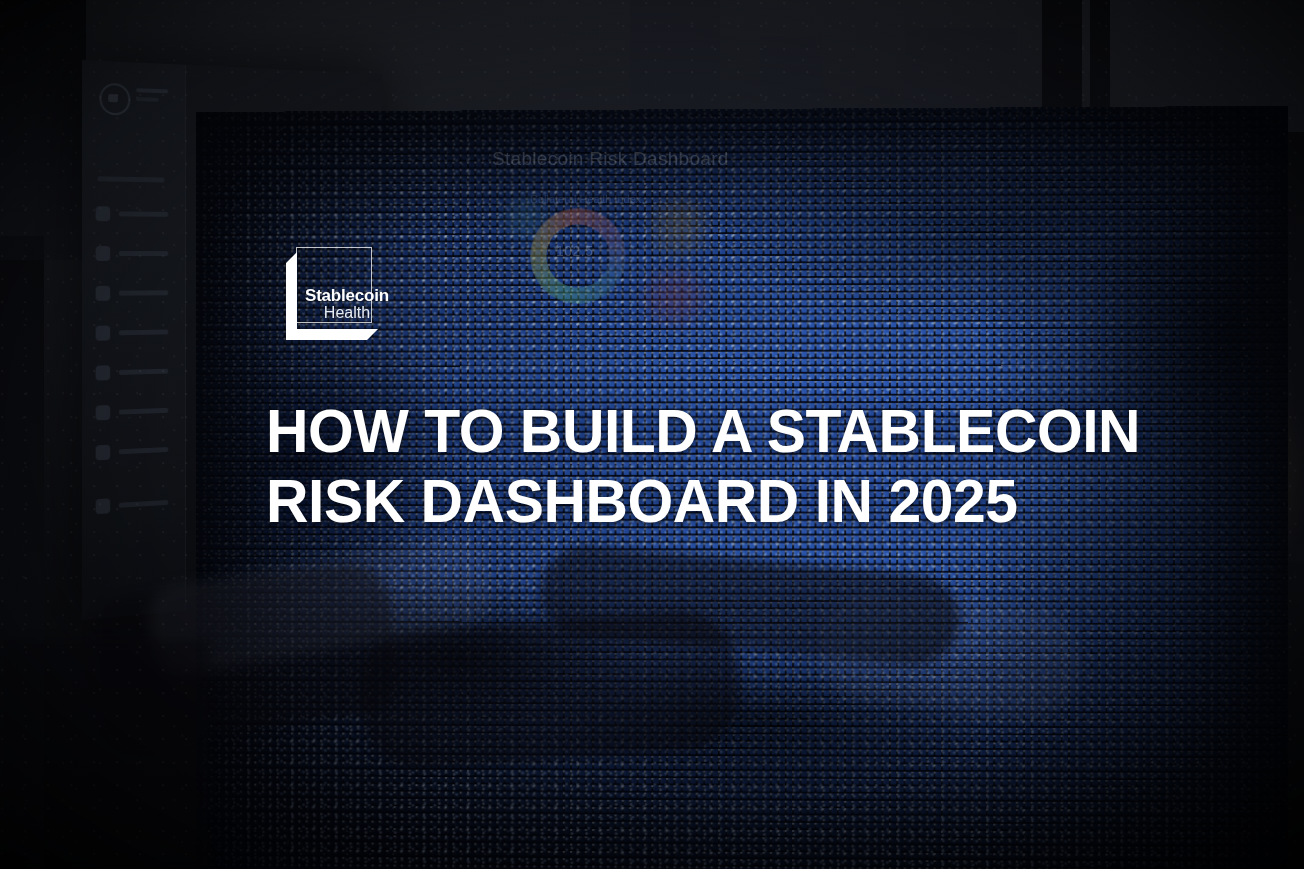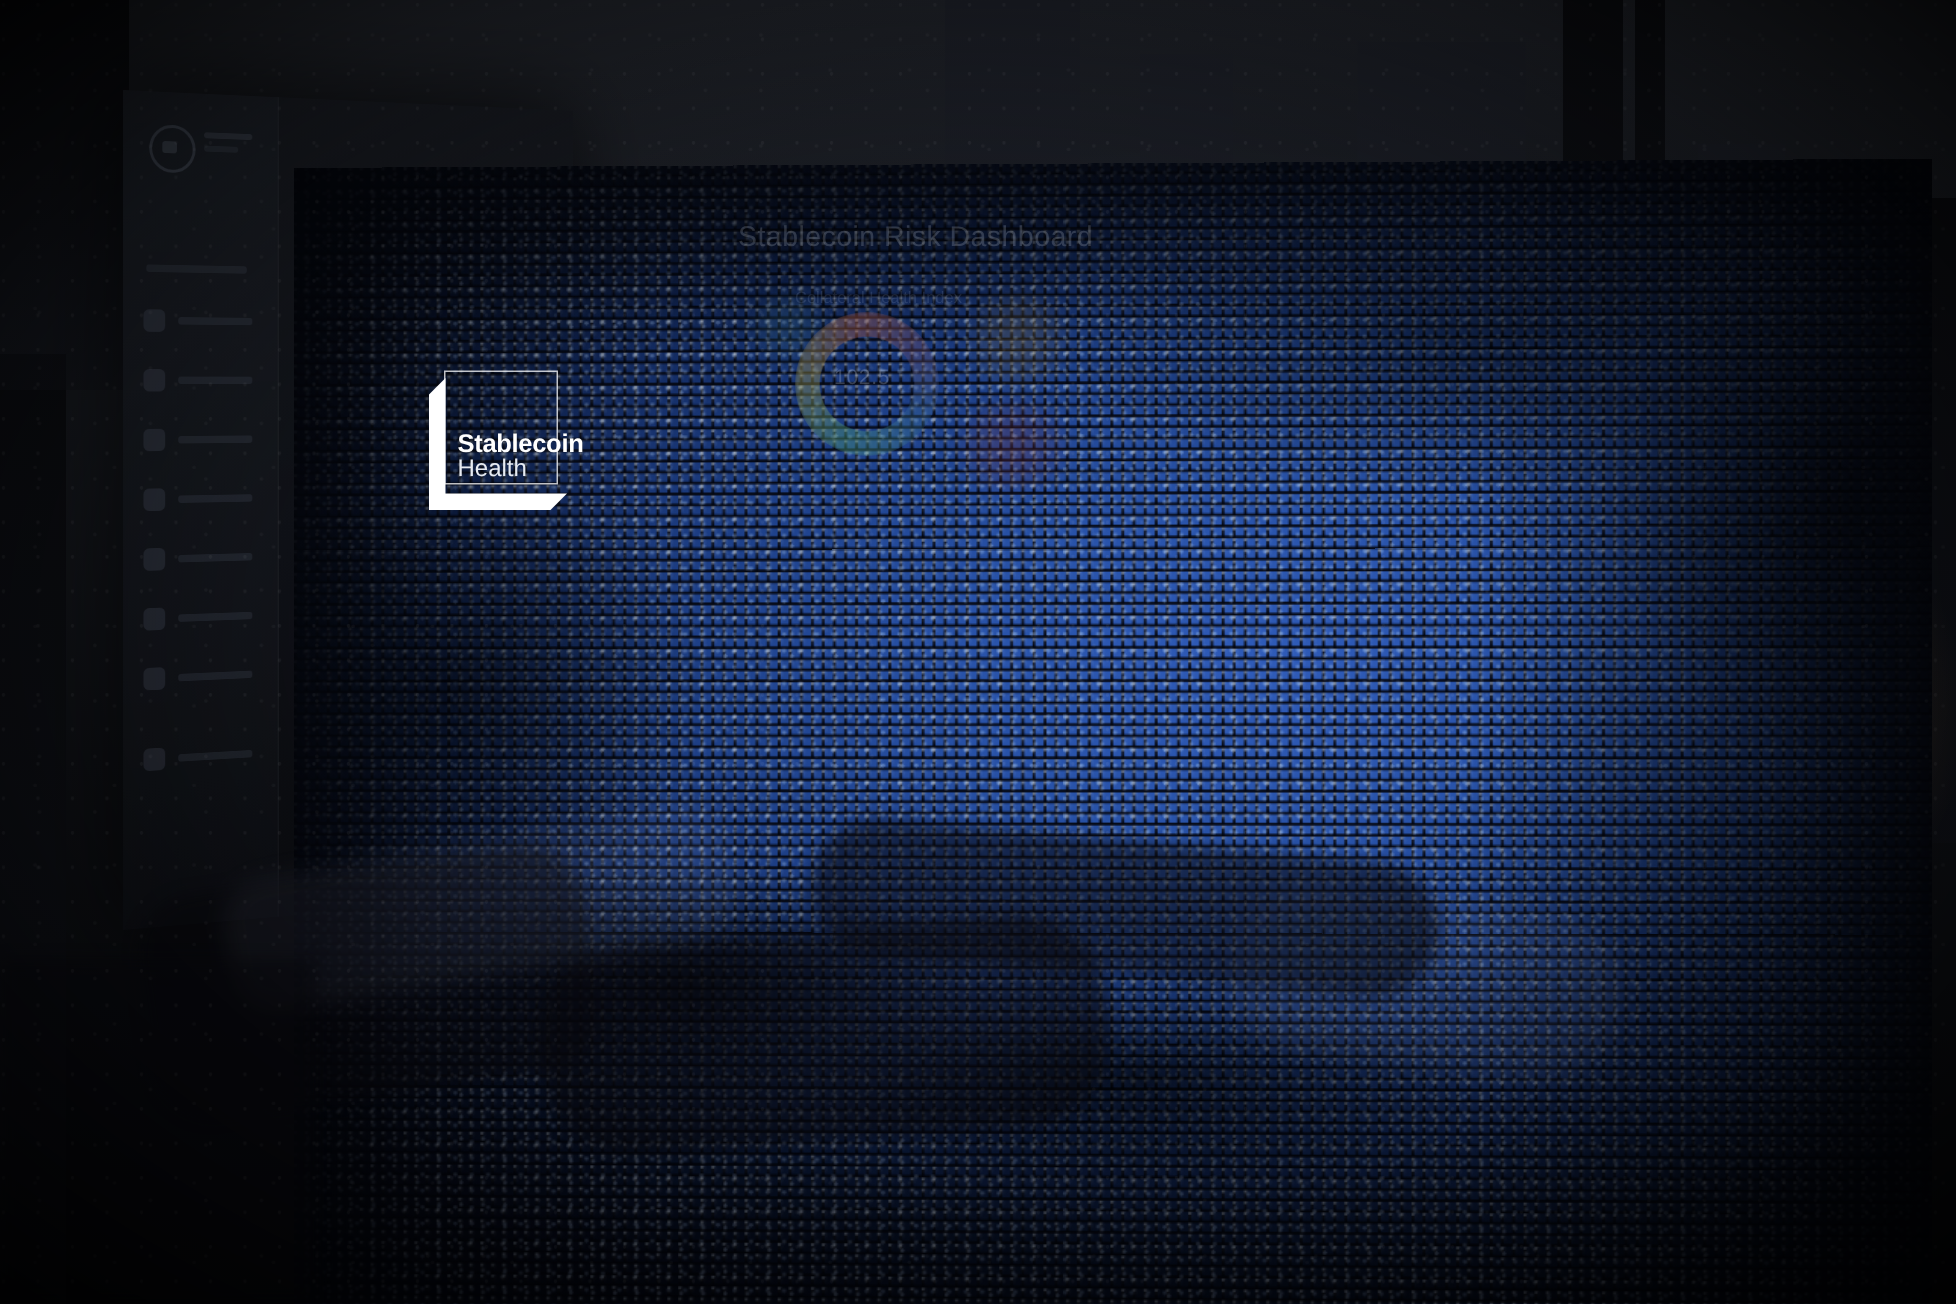--- a/index.html
+++ b/index.html
@@ -208,20 +208,21 @@
   .logo-bracket {
     position: absolute; left: 0; top: 0; width: 112px; height: 100px;
   }
   .logo-square {
     position: absolute; left: 21px; top: 2px; width: 74px; height: 74px;
     border: 1.4px solid rgba(255,255,255,0.75);
   }
   .logo-text {
     position: absolute; left: 30px; top: 42px;
     line-height: 1.03;
+    text-align: center;
   }
   .logo-name {
     display: block; color: #ffffff; font-size: 17px; font-weight: 700; letter-spacing: -0.2px;
   }
   .logo-sub {
     display: block; color: #e7ebf2; font-size: 16px; font-weight: 400; letter-spacing: 0px;
   }
 
   
   .headline {
@@ -338,14 +339,18 @@
     <svg class="logo-bracket" viewBox="0 0 112 100">
       <path d="M 11 18 L 22 7 L 22 84 L 103 84 L 92 95 L 11 95 Z" fill="#ffffff"></path>
     </svg>
     <div class="logo-square"></div>
     <div class="logo-text">
       <span class="logo-name">Stablecoin</span>
       <span class="logo-sub">Health</span>
     </div>
   </div>
 
+  <div class="headline">
+    <span class="headline-line">HOW TO BUILD A STABLECOIN</span>
+    <span class="headline-line">RISK DASHBOARD IN 2025</span>
+  </div>
 
 </div>
 
 </body></html>

